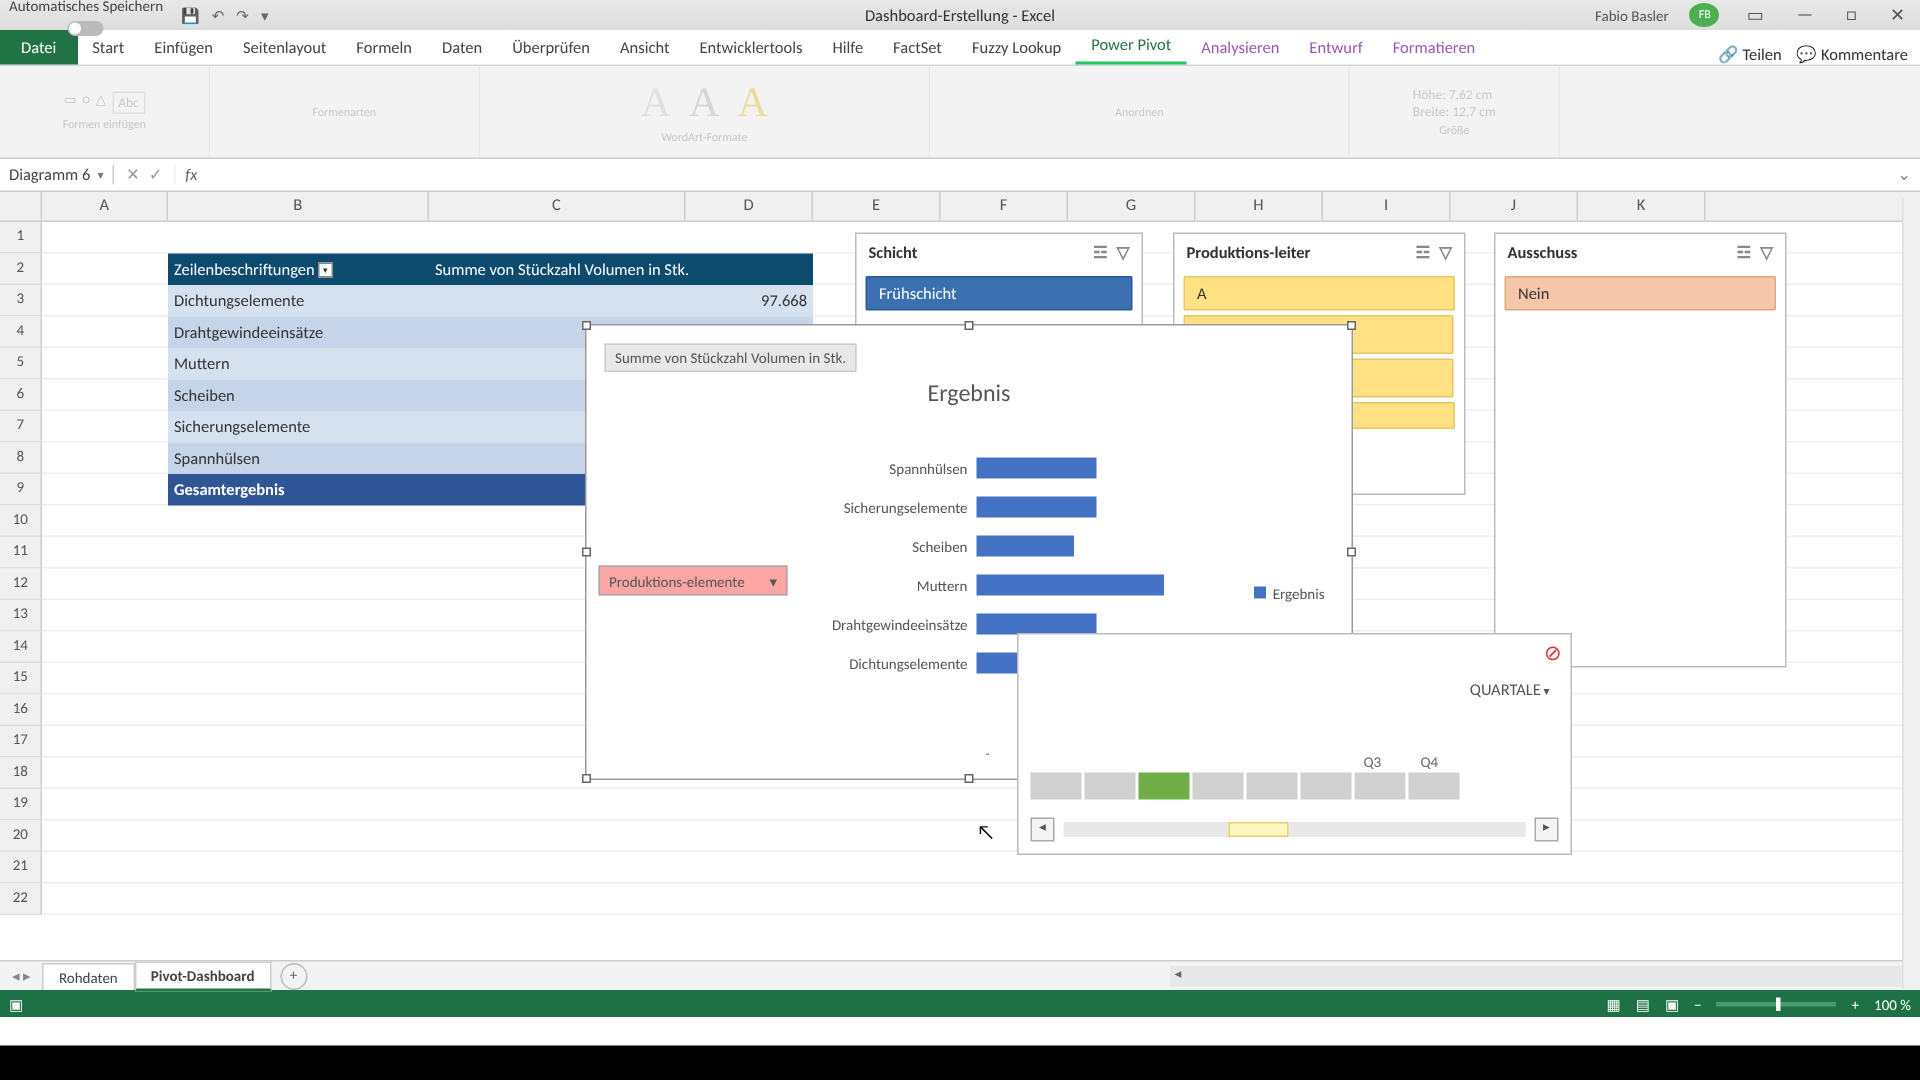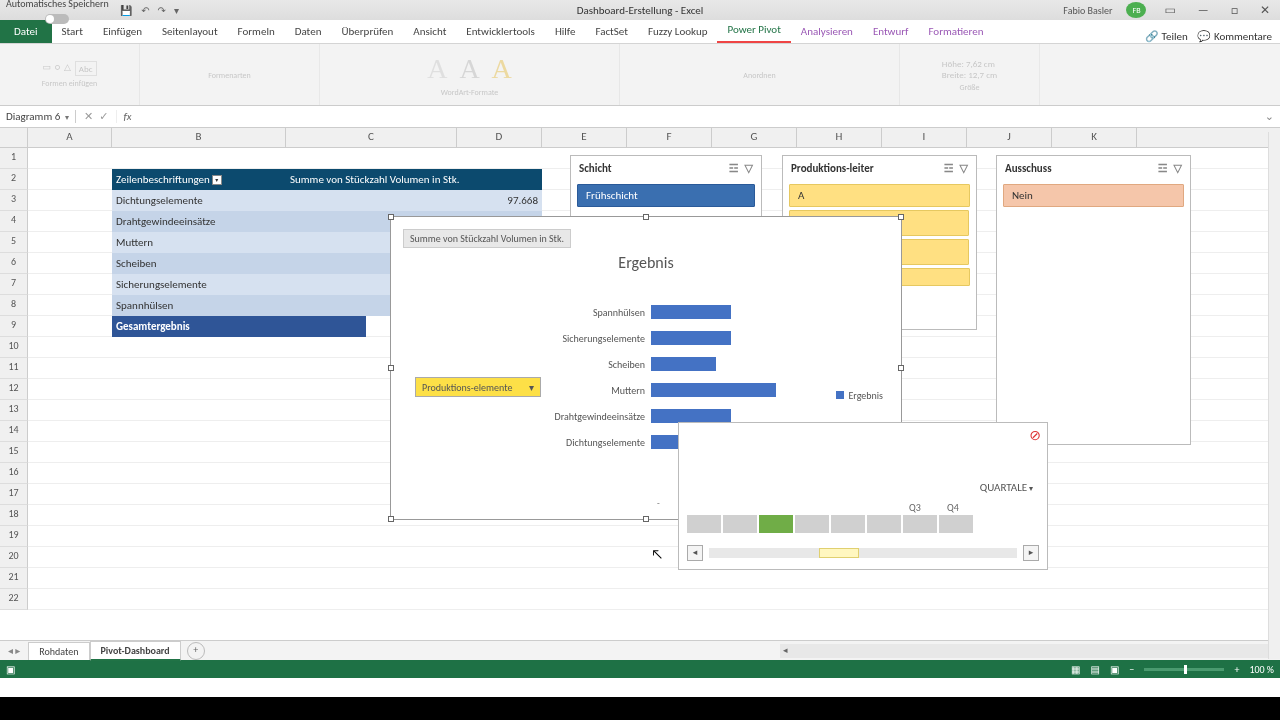--- a/index.html
+++ b/index.html
@@ -15,21 +15,21 @@
 .qat span { color: #666; }
 .title-center { position: absolute; left: 50%; transform: translateX(-50%); font-size: 11px; color: #333; }
 .title-right { margin-left: auto; display: flex; align-items: center; gap: 14px; color: #555; }
 .avatar { width: 20px; height: 16px; border-radius: 50%; background: #4caf50; color: #fff; display: inline-flex; align-items: center; justify-content: center; font-size: 8px; }
 .win-btn { padding: 0 4px; font-size: 12px; }
 
 
 .ribbon-tabs { height: 24px; display: flex; align-items: end; background: #fff; border-bottom: 1px solid #d4d4d4; font-size: 11px; }
 .file-tab { background: #217346; color: #fff; padding: 5px 14px; }
 .tab { padding: 5px 10px; color: #444; }
-.tab.active { border-bottom: 2px solid #ef4444; color: #217346; }
+.tab.active { border-bottom: 2px solid #22c55e; color: #217346; }
 .tab.colored { color: #9a58b5; }
 .right-tabs { margin-left: auto; display: flex; gap: 10px; padding-right: 8px; }
 .right-tabs span { color: #333; }
 
 
 .ribbon-body { height: 62px; background: #f3f3f3; border-bottom: 1px solid #ccc; display: flex; font-size: 9px; color: #999; }
 .ribbon-group { border-right: 1px solid #ddd; padding: 4px 8px; display: flex; flex-direction: column; justify-content: center; align-items: center; gap: 2px; min-width: 60px; opacity: .5; }
 .ribbon-group .lbl { font-size: 8px; }
 .wordart-set { display: flex; gap: 12px; align-items: center; }
 .wordart-A { font-size: 28px; font-family: Georgia; }
@@ -70,32 +70,32 @@
 .sl-blue { background: #3a6fb0; color: #fff; border: 1px solid #2a5a99; }
 .sl-yellow { background: #ffe082; border: 1px solid #e6c860; color: #333; }
 .sl-peach { background: #f5c6aa; border: 1px solid #e0a880; color: #333; }
 .sl-yel-ic { background: #ffe082; border: 1px solid #e6c860; width: 180px; height: 26px; display:flex; align-items:center; justify-content:center; color:#a06000; }
 
 
 .chart-obj { position: absolute; border: 1px solid #999; background: #fff; }
 .chart-handle { position: absolute; width: 6px; height: 6px; border: 1px solid #666; background: #fff; }
 .chart-title-lbl { position: absolute; left: 12px; top: 12px; background: #e8e8e8; border: 1px solid #ccc; padding: 2px 6px; font-size: 10px; color: #555; }
 .chart-main-title { text-align: center; font-size: 16px; color: #555; }
-.chart-dd { position: absolute; left: 24px; top: 160px; width: 126px; height: 20px; border: 1px solid #aaa; background: #fde047; display: flex; align-items: center; justify-content: space-between; padding: 0 6px; font-size: 10px; color: #555; }
+.chart-dd { position: absolute; left: 8px; top: 160px; width: 126px; height: 20px; border: 1px solid #aaa; background: #fca5a5; display: flex; align-items: center; justify-content: space-between; padding: 0 6px; font-size: 10px; color: #555; }
 .bar-row { display: flex; align-items: center; height: 26px; }
 .bar-lbl { width: 120px; text-align: right; font-size: 10px; color: #555; padding-right: 6px; }
 .bar-track { width: 160px; position: relative; }
 .bar { height: 14px; background: #4472c4; }
 .legend-sq { width: 8px; height: 8px; background: #4472c4; display: inline-block; margin-right: 4px; }
 .axis-lbls { display: flex; justify-content: space-between; color: #666; font-size: 9px; }
 
 
 .timeline { position: absolute; border: 1px solid #bbb; background: #fff; }
 .tl-clear { position: absolute; right: 6px; top: 4px; color: #d33; font-size: 14px; }
-.tl-quartlbl { position: absolute; right: 14px; top: 30px; font-size: 11px; color: #555; margin-top: 28px; }
+.tl-quartlbl { position: absolute; right: 14px; top: 30px; font-size: 11px; color: #555; }
 .tl-quartlbl::after { content: " ▾"; font-size: 8px; }
 .tl-q { position: absolute; font-size: 10px; color: #666; top: 78px; }
 .tl-segs { position: absolute; bottom: 36px; left: 8px; display: flex; gap: 2px; }
 .tl-seg { width: 34px; height: 18px; background: #d0d0d0; }
 .tl-seg.on { background: #70ad47; }
 .tl-arrows { position: absolute; bottom: 8px; display: flex; justify-content: space-between; width: 100%; padding: 0 8px; }
 .tl-arr { width: 16px; height: 16px; border: 1px solid #aaa; background: #f4f4f4; text-align: center; font-size: 9px; color: #555; }
 .tl-scroll { height: 10px; background: #e8e8e8; flex: 1; margin: 3px 6px; position: relative; }
 .tl-thumb { position: absolute; left: 110px; width: 40px; height: 10px; background: #fff7c0; border: 1px solid #e0d070; }
 
@@ -296,21 +296,21 @@
         </div>
       <div class="pivot-cell pivot-header" style="left:286px;top:41px;width:256px">Summe von Stückzahl Volumen in Stk.</div>
       <div class="pivot-cell pivot-row" style="left:112px;top:62px;width:174px">Dichtungselemente</div>
       <div class="pivot-cell pivot-row val" style="left:286px;top:62px;width:256px">97.668</div>
       <div class="pivot-cell pivot-row alt" style="left:112px;top:83px;width:174px">Drahtgewindeeinsätze</div>
       <div class="pivot-cell pivot-row alt val" style="left:286px;top:83px;width:256px">79.566</div>
       <div class="pivot-cell pivot-row" style="left:112px;top:104px;width:278px">Muttern</div>
       <div class="pivot-cell pivot-row alt" style="left:112px;top:125px;width:278px">Scheiben</div>
       <div class="pivot-cell pivot-row" style="left:112px;top:146px;width:278px">Sicherungselemente</div>
       <div class="pivot-cell pivot-row alt" style="left:112px;top:167px;width:278px">Spannhülsen</div>
-      <div class="pivot-cell pivot-total" style="left:112px;top:188px;width:254px">Gesamtergebnis</div>
+      <div class="pivot-cell pivot-total" style="left:112px;top:188px;width:278px">Gesamtergebnis</div>
     </div>
 
     <div class="slicer" style="left:570px;top:27px;width:192px;height:66px">
       <div class="slicer-hdr">
           <span>Schicht</span>
           <span class="icons">
             <span>☲</span>
             <span>▽</span>
           </span>
         </div>

